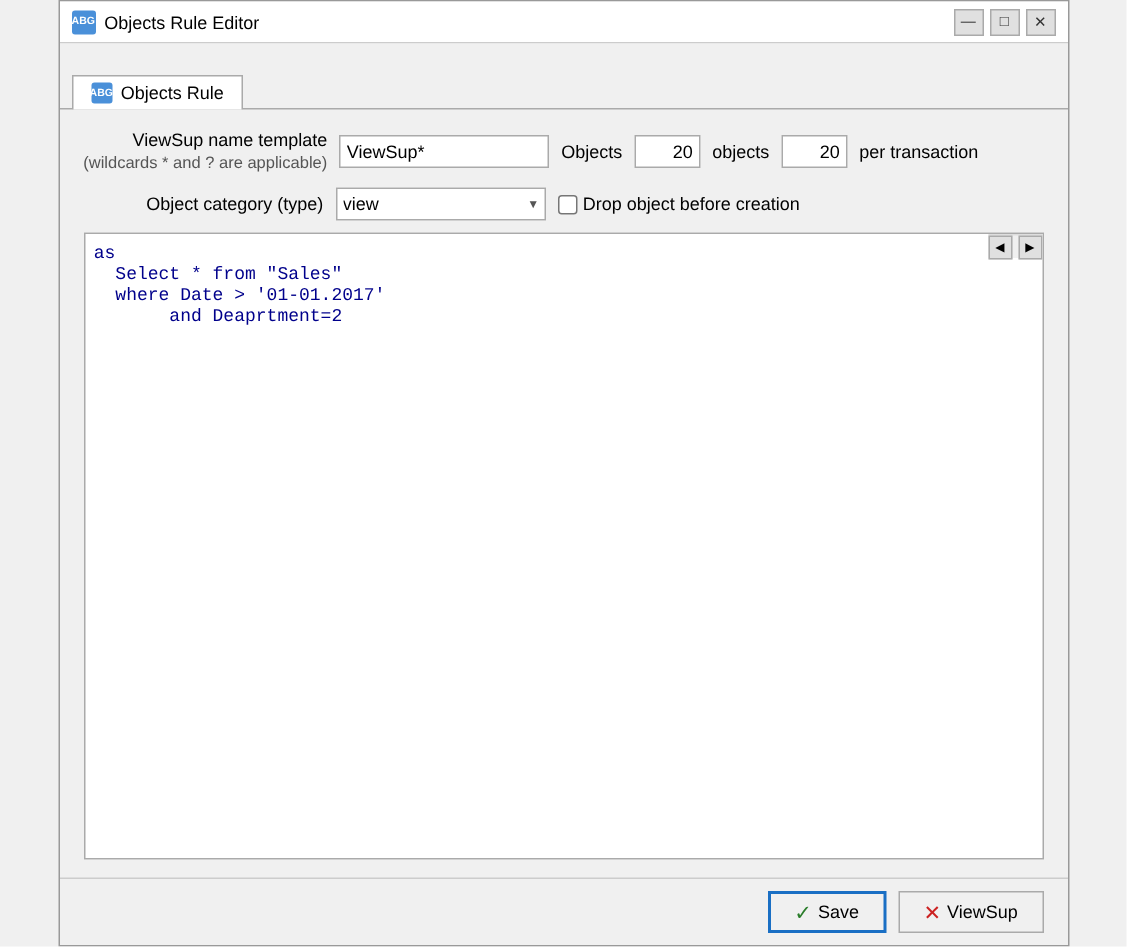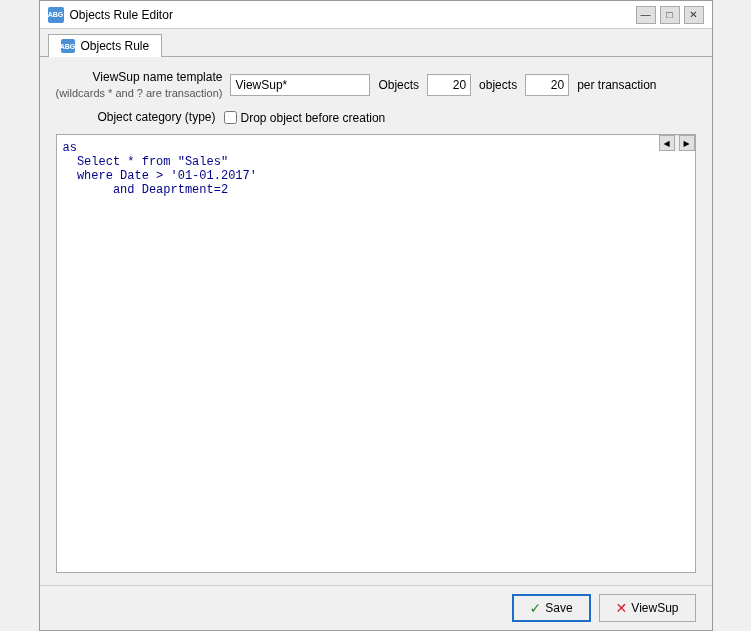--- a/index.html
+++ b/index.html
@@ -71,21 +71,21 @@
       display: flex;
       align-items: center;
       justify-content: center;
       font-size: 10px;
       color: #333;
     }
 
     .tab-bar {
       background: #f0f0f0;
       border-bottom: 1px solid #aaa;
-      padding: 4px 8px 0 8px;
+      padding: 20px 8px 0 8px;
       display: flex;
     }
 
     .tab {
       background: #f5f5f5;
       border: 1px solid #aaa;
       border-bottom: none;
       padding: 4px 12px;
       cursor: pointer;
       display: flex;
@@ -332,33 +332,41 @@
       </div>
       <span>Objects Rule</span>
     </div>
   </div>
 
   <div class="content">
 
     <div class="form-row">
       <div class="label-group">
         <div class="label-main">ViewSup name template</div>
-        <div class="label-sub">(wildcards * and ? are transaction)</div>
+        <div class="label-sub">(wildcards * and ? are applicable)</div>
       </div>
       <input class="input-text input-template" type="text" value="ViewSup*" style="">
       <span class="generate-label">Objects</span>
       <input class="input-text input-number" type="text" value="20" style="">
       <span class="generate-label">objects</span>
       <input class="input-text input-number" type="text" value="20" style="">
       <span class="generate-label">per transaction</span>
     </div>
 
     <div class="form-row">
       <div class="label-group">
         <div class="label-main">Object category (type)</div>
+      </div>
+      <div class="dropdown-wrapper">
+        <select class="dropdown">
+          <option value="view">view</option>
+          <option value="table">table</option>
+          <option value="procedure">procedure</option>
+          <option value="function">function</option>
+        </select>
       </div>
       <label class="checkbox-label">
         <input type="checkbox" style="">
         <span>Drop object before creation</span>
       </label>
     </div>
 
 
     <div class="editor-outer">
       <div class="editor-scroll-container">

